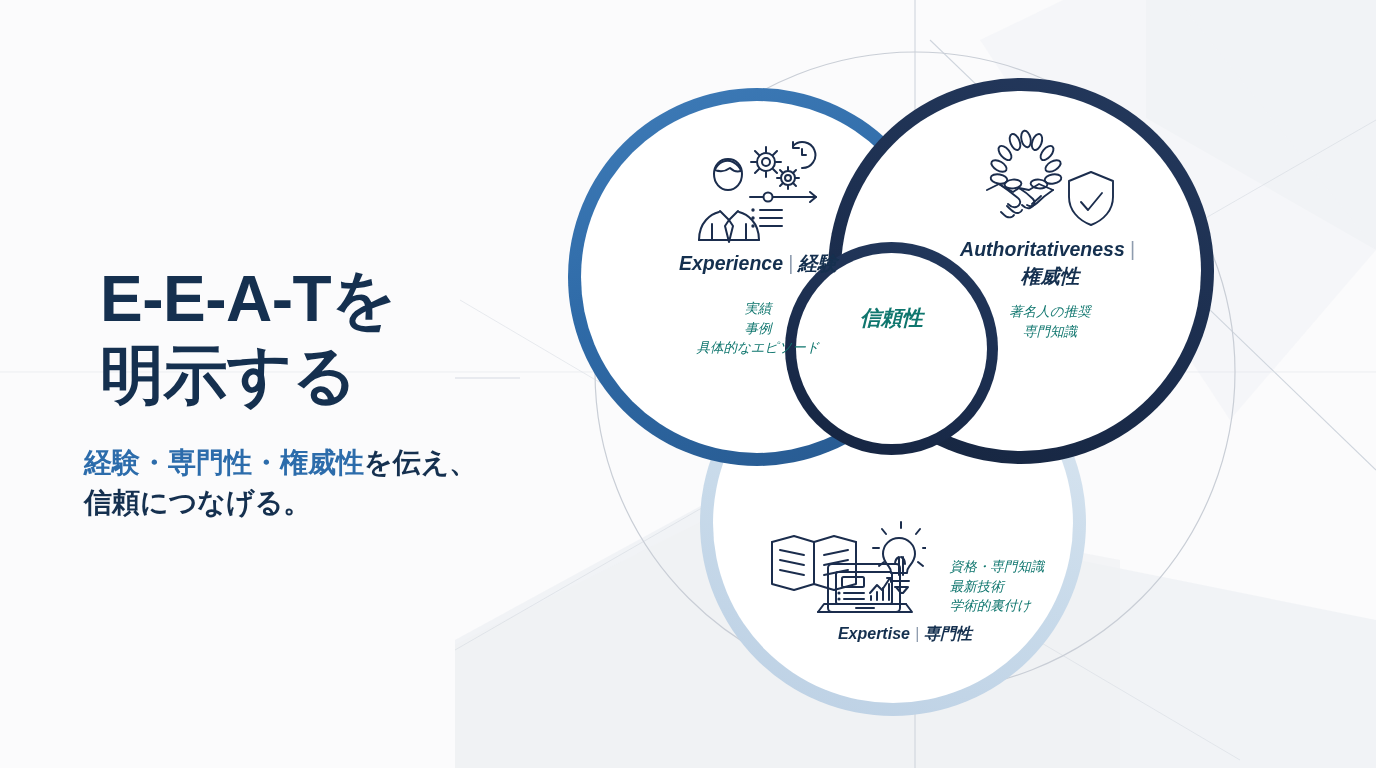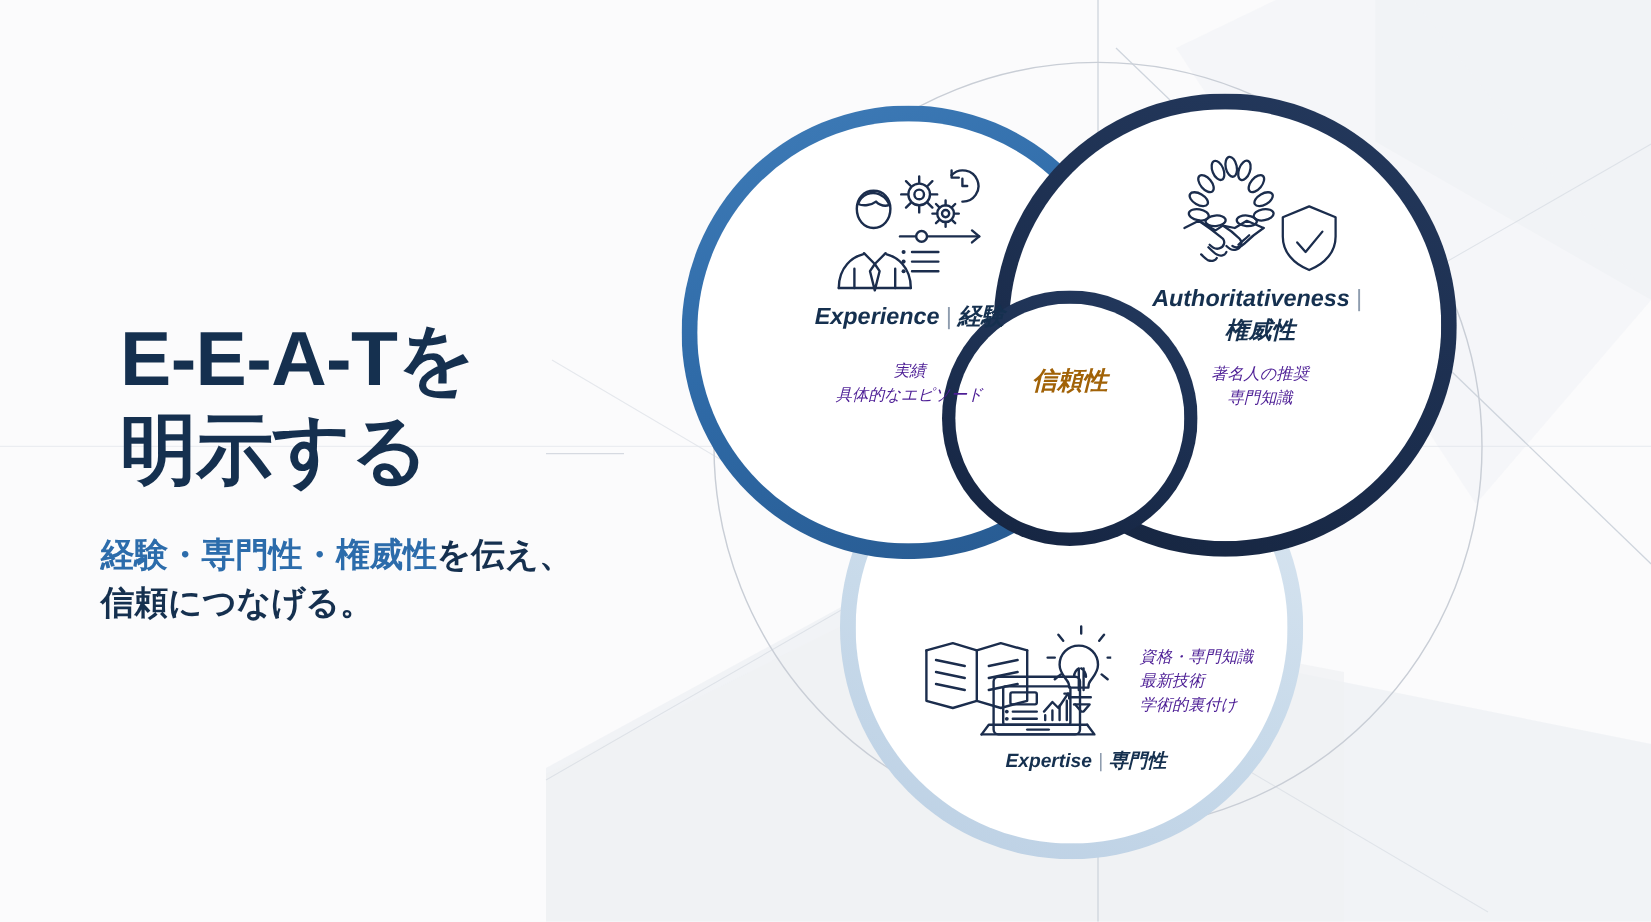--- a/index.html
+++ b/index.html
@@ -71,42 +71,42 @@
     z-index:6;
   }
 
   
   .cc{position:absolute;z-index:7;text-align:center;}
   .icon-wrap{display:flex;justify-content:center;align-items:flex-end;}
   .label{
     font-weight:bold;color:#15304f;white-space:nowrap;
   }
   .label .bar{color:#8e9cae;font-weight:normal;padding:0 5px;}
-  .bullets{color:#4c1d95;line-height:1.46;}
+  .bullets{color:#0f766e;line-height:1.46;}
 
   
   .blk-exp{left:88px;top:140px;width:300px;}
   .blk-exp .label{font-size:19.5px;margin-top:6px;}
   .blk-exp .bullets{font-size:13.5px;margin-top:22px;}
 
   
   .blk-auth{left:380px;top:128px;width:300px;}
   .blk-auth .label{font-size:19.5px;margin-top:8px;line-height:1.38;white-space:normal;}
   .blk-auth .bullets{font-size:13.5px;margin-top:12px;}
 
   
   .blk-expert{left:225px;top:520px;width:320px;}
-  .blk-expert .row{display:flex;align-items:center;justify-content:center;gap:24px;}
+  .blk-expert .row{display:flex;align-items:flex-end;justify-content:center;gap:24px;}
   .blk-expert .bullets{font-size:13.5px;text-align:left;}
   .blk-expert .label{font-size:16px;margin-top:8px;}
 
   
   .blk-trust{left:265px;top:300px;width:213px;z-index:9;}
   .trust-en{font-size:40px;font-weight:bold;color:#15304f;line-height:1;letter-spacing:0px;}
-  .trust-jp{font-size:21px;font-weight:bold;color:#a16207;margin-top:7px;line-height:1;}
+  .trust-jp{font-size:21px;font-weight:bold;color:#0f766e;margin-top:7px;line-height:1;}
 
   svg{display:block;}
 </style>
 </head>
 <body>
 
 <div id="stage">
 
   <svg class="bg-layer" width="1376" height="768" viewBox="0 0 1376 768">
 
@@ -177,20 +177,21 @@
           <circle cx="61" cy="70" r="1.7" fill="#1b2d4d" stroke="none"></circle>
           <circle cx="61" cy="78" r="1.7" fill="#1b2d4d" stroke="none"></circle>
           <circle cx="61" cy="86" r="1.7" fill="#1b2d4d" stroke="none"></circle>
         </svg>
       </div>
       <div class="label">
         <span>Experience</span><span class="bar">|</span><span>経験</span>
       </div>
       <div class="bullets">
         <div>実績</div>
+        <div>事例</div>
         <div>具体的なエピソード</div>
       </div>
     </div>
 
     <div class="cc blk-auth">
       <div class="icon-wrap">
         <svg width="142" height="100" viewBox="0 0 142 100" fill="none" stroke="#1b2d4d" stroke-width="1.9" stroke-linecap="round" stroke-linejoin="round">
 
           <g>
             <ellipse cx="36" cy="14" rx="4.6" ry="8.4" transform="rotate(-22 36 14)"></ellipse>

